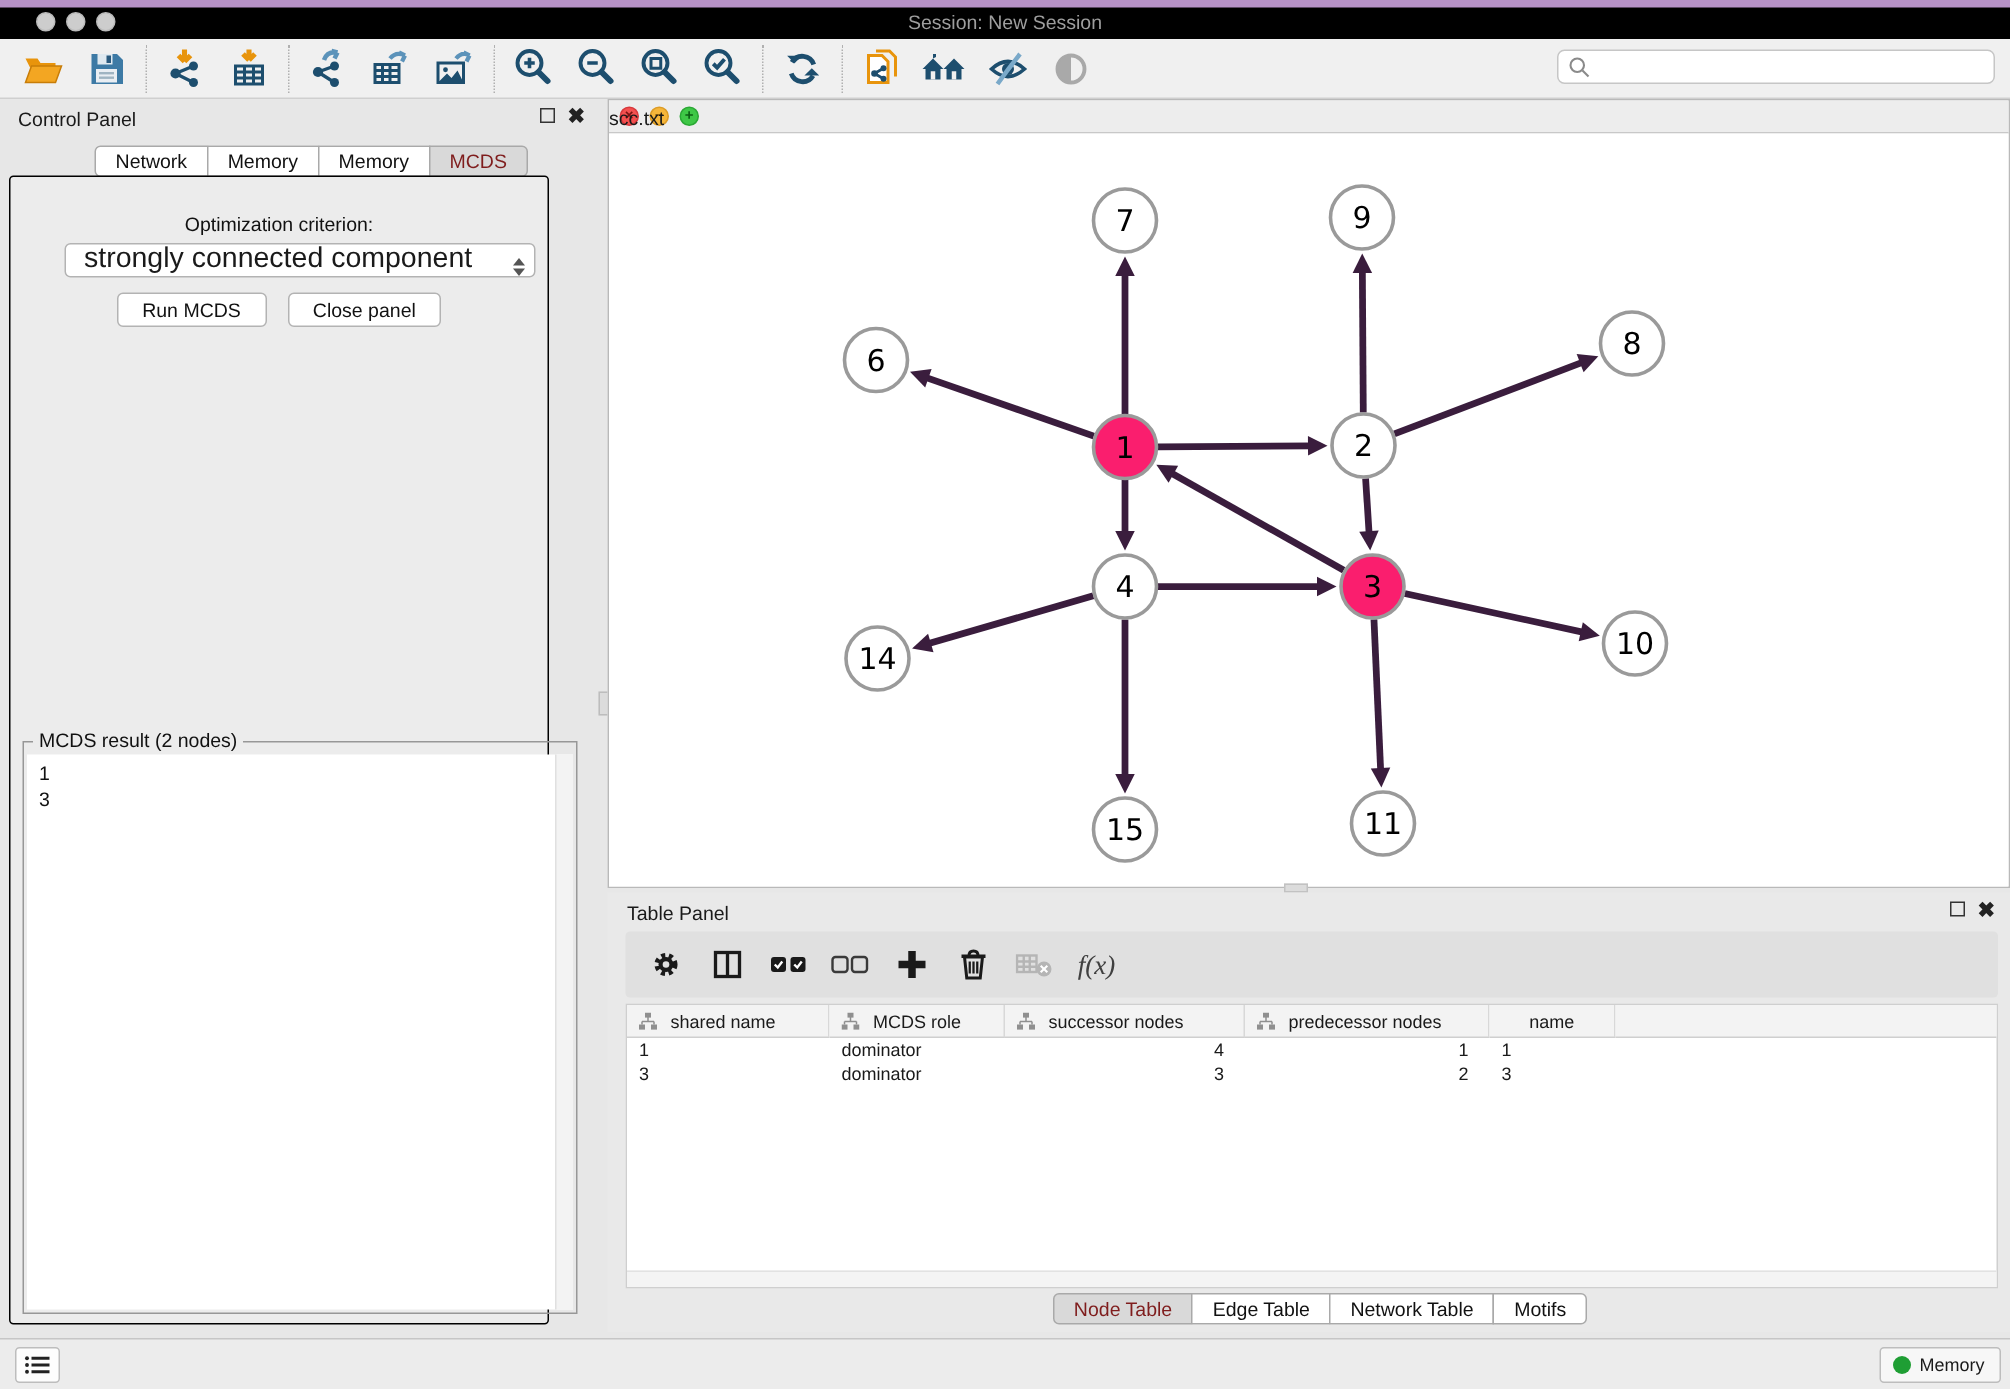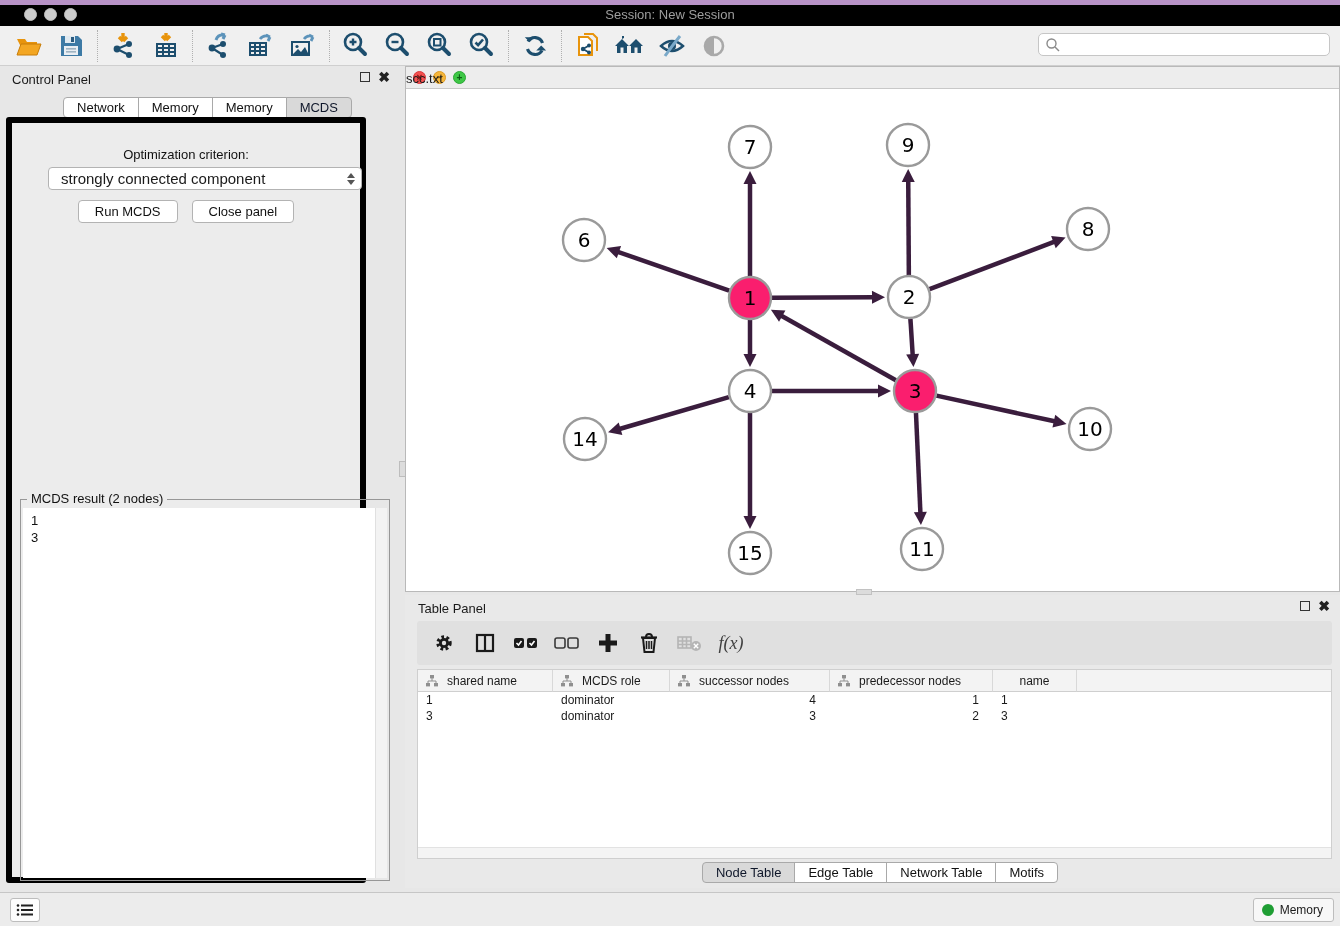--- a/index.html
+++ b/index.html
@@ -24,24 +24,24 @@
   .panel-head { position:absolute; left:0; top:0; width:100%; height:26px; }
   .panel-head .ph-title { position:absolute; left:12px; top:6px; font-size:13px; color:#1a1a1a; }
   .ph-icons { position:absolute; right:10px; top:6px; display:flex; gap:8px; align-items:center; }
   .float-ic { width:10px; height:10px; border:1.5px solid #333; display:inline-block; }
   .close-ic { font-size:14px; font-weight:bold; color:#222; line-height:10px; }
   .tabs-row { position:absolute; left:0; width:100%; display:flex; justify-content:center; }
   .cpanel .tabs-row { top:31px; }
   .tab { height:21px; padding:0 13px; background:#fff; border:1px solid #a9a9a9; margin-left:-1px; font-size:13px; line-height:19px; color:#111; }
   .tab:first-child { border-radius:4px 0 0 4px; margin-left:15px; }
   .tab:last-child { border-radius:0 4px 4px 0; }
-  .tab.sel { background:#d9d9d9; color:#0f172a; }
-  .cpanel-body { position:absolute; left:6px; top:51px; width:360px; height:766px; background:#ececec; border:6px solid #000000; border-radius:3px; }
+  .tab.sel { background:#d9d9d9; color:#7f1d1d; }
+  .cpanel-body { position:absolute; left:6px; top:51px; width:360px; height:766px; background:#ececec; border:1px solid #000000; border-radius:3px; }
   .opt-label { position:absolute; top:24px; width:100%; text-align:center; font-size:13px; color:#111; }
-  .dropdown { position:absolute; left:36px; top:44px; width:314px; height:23px; background:#fff; border:1px solid #b3b3b3; border-radius:4px; display:flex; align-items:center; padding:0 4px 0 12px; font-size:15px; }
+  .dropdown { position:absolute; left:36px; top:44px; width:314px; height:23px; background:#fff; border:1px solid #b3b3b3; border-radius:4px; display:flex; align-items:flex-end; padding:0 4px 0 12px; font-size:19px; }
   .dropdown .dd-text { flex:1; }
   .dd-arrows { width:12px; display:flex; flex-direction:column; align-items:center; gap:2px; }
   .dd-arrows i { width:0; height:0; border-left:4px solid transparent; border-right:4px solid transparent; }
   .dd-arrows .up { border-bottom:5px solid #555; }
   .dd-arrows .dn { border-top:5px solid #555; }
   .btn-row { position:absolute; top:77px; left:0; width:100%; display:flex; justify-content:center; gap:14px; }
   .pbtn { height:23px; padding:0 16px; background:#fff; border:1px solid #b3b3b3; border-radius:4px; font-size:13px; line-height:21px; color:#111; }
   .result-group { position:absolute; left:8px; top:376px; width:370px; height:382px; border:1px solid #979797; }
   .result-title { position:absolute; left:6px; top:-9px; background:#ececec; padding:0 4px; font-size:13px; color:#111; }
   .result-area { position:absolute; left:2px; top:8px; right:2px; bottom:2px; background:#fff; }

